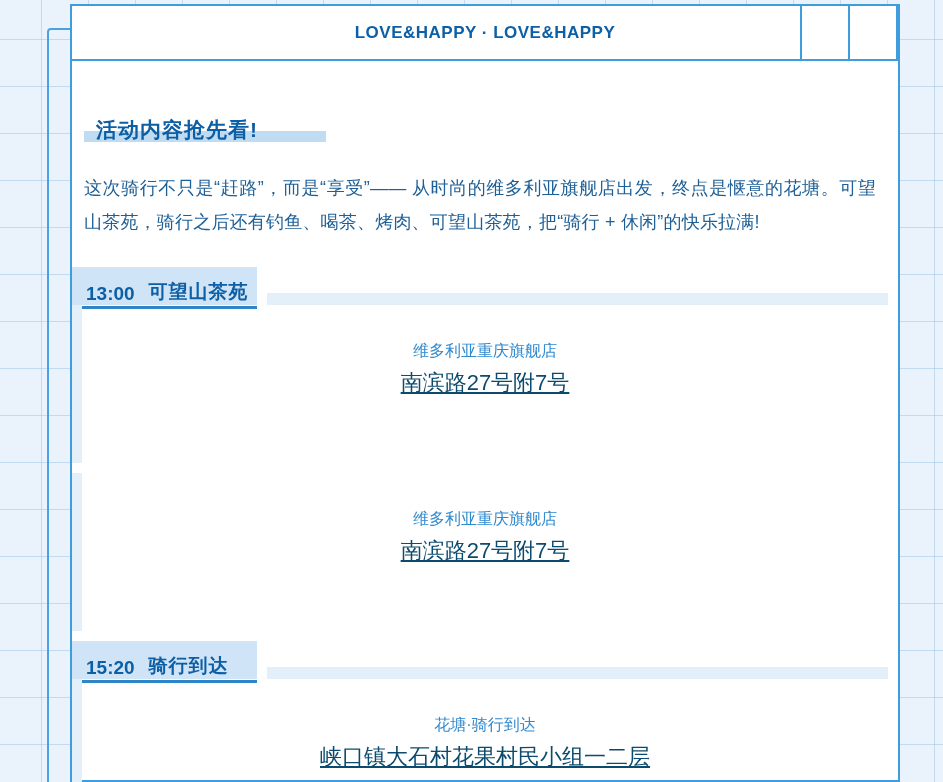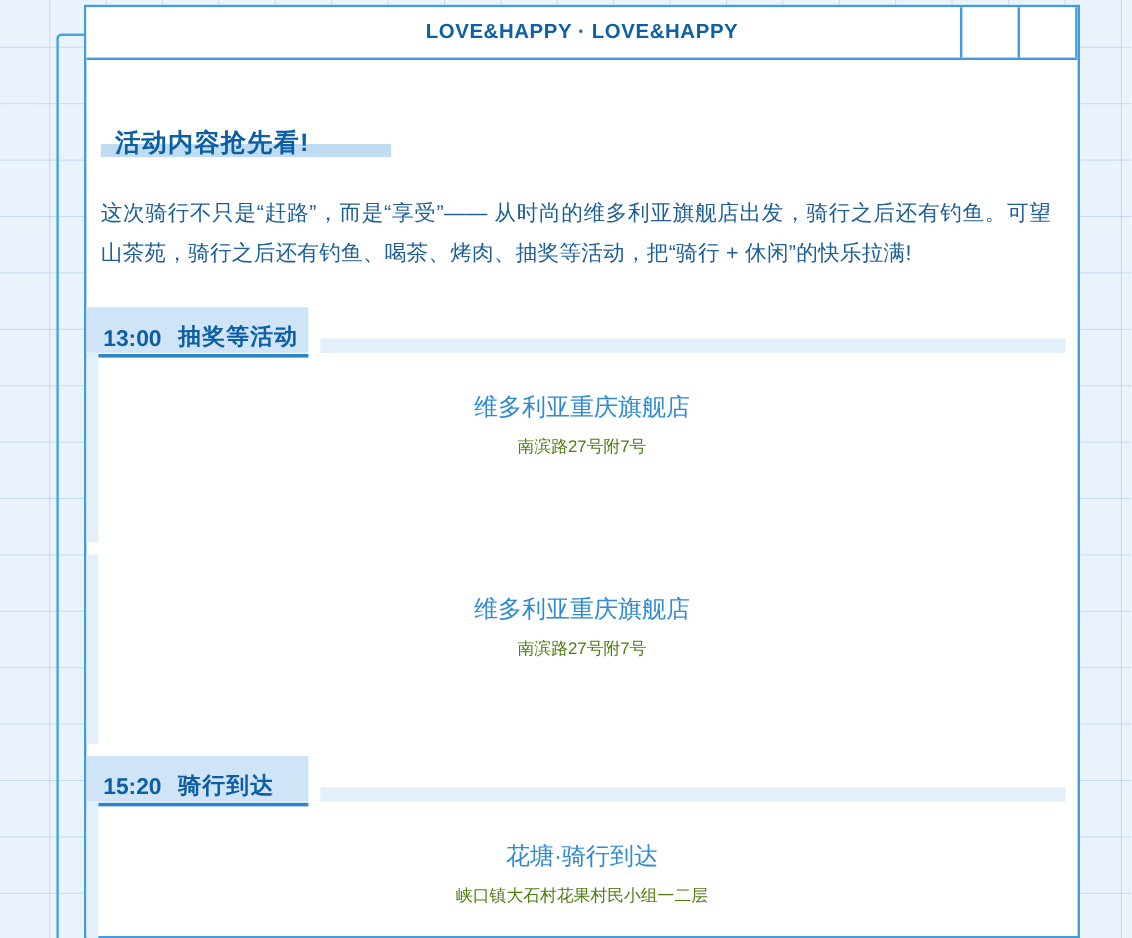--- a/index.html
+++ b/index.html
@@ -47,21 +47,21 @@
     width: 830px;
     height: 778px;
     background: #ffffff;
     border: 2px solid #3f9ddd;
     box-sizing: border-box;
   }
 
   
   #header {
     position: relative;
-    height: 44px;
+    height: 55px;
     border-bottom: 2px solid #3f9ddd;
     box-sizing: border-box;
     display: flex;
     align-items: center;
     justify-content: center;
     background: #ffffff;
   }
   #header-title {
     font-size: 17px;
     font-weight: bold;
@@ -184,28 +184,29 @@
   }
   .slot-body-accent {
     position: absolute;
     left: 0;
     top: 0;
     width: 10px;
     bottom: 10px;
     background: #e3f0fa;
   }
   .venue {
-    font-size: 20px;
+    font-size: 16px;
     color: #2f8ad0;
     line-height: 32px;
   }
   .addr {
-    font-size: 14px;
-    color: #4d7c0f;
+    font-size: 22px;
+    color: #0c4a6e;
     line-height: 32px;
+    text-decoration: underline;
   }
 </style>
 </head>
 <body>
 
 <div id="page">
 
   <div id="offset-frame"></div>
 
   <div id="card">
@@ -217,31 +218,31 @@
       <div class="header-cell" id="header-cell-3"></div>
     </div>
 
     <div id="body">
 
       <div id="section-title-wrap">
         <div id="section-title-hl"></div>
         <div id="section-title">活动内容抢先看!</div>
       </div>
 
-      <p id="intro">这次骑行不只是“赶路”，而是“享受”—— 从时尚的维多利亚旗舰店出发，骑行之后还有钓鱼。可望山茶苑，骑行之后还有钓鱼、喝茶、烤肉、抽奖等活动，把“骑行 + 休闲”的快乐拉满!</p>
+      <p id="intro">这次骑行不只是“赶路”，而是“享受”—— 从时尚的维多利亚旗舰店出发，终点是惬意的花塘。可望山茶苑，骑行之后还有钓鱼、喝茶、烤肉、可望山茶苑，把“骑行 + 休闲”的快乐拉满!</p>
 
       <div id="schedule">
 
         <div class="slot">
           <div class="slot-head">
             <div class="slot-head-bar"></div>
             <div class="slot-head-rule"></div>
             <div class="slot-head-fill"></div>
             <span class="slot-time">13:00</span>
-            <span class="slot-name">抽奖等活动</span>
+            <span class="slot-name">可望山茶苑</span>
           </div>
           <div class="slot-body">
             <div class="slot-body-accent"></div>
             <div class="venue">维多利亚重庆旗舰店</div>
             <div class="addr">南滨路27号附7号</div>
           </div>
         </div>
 
         <div class="slot">
           <div class="slot-body">

